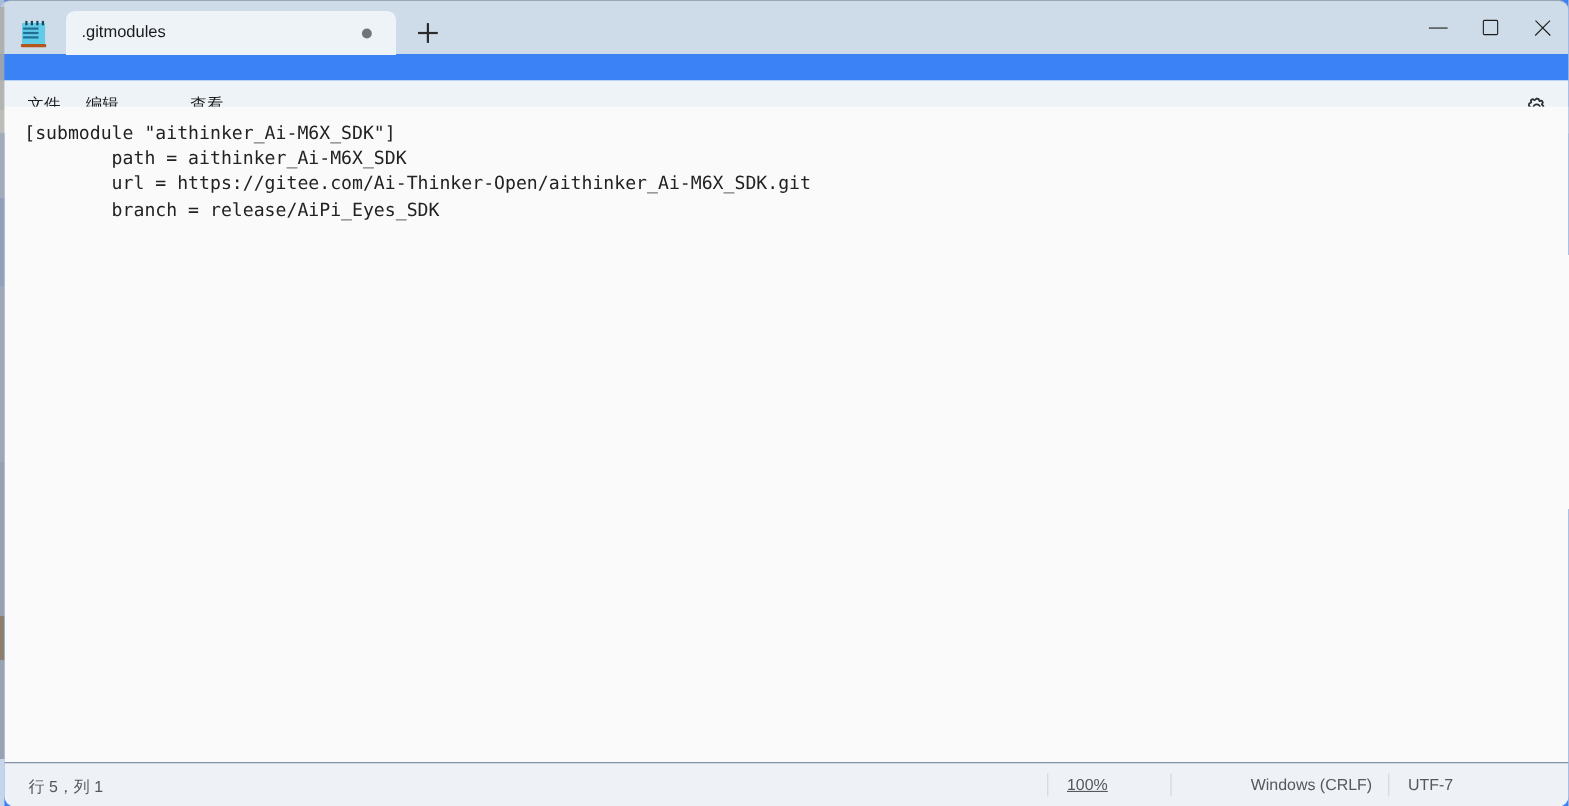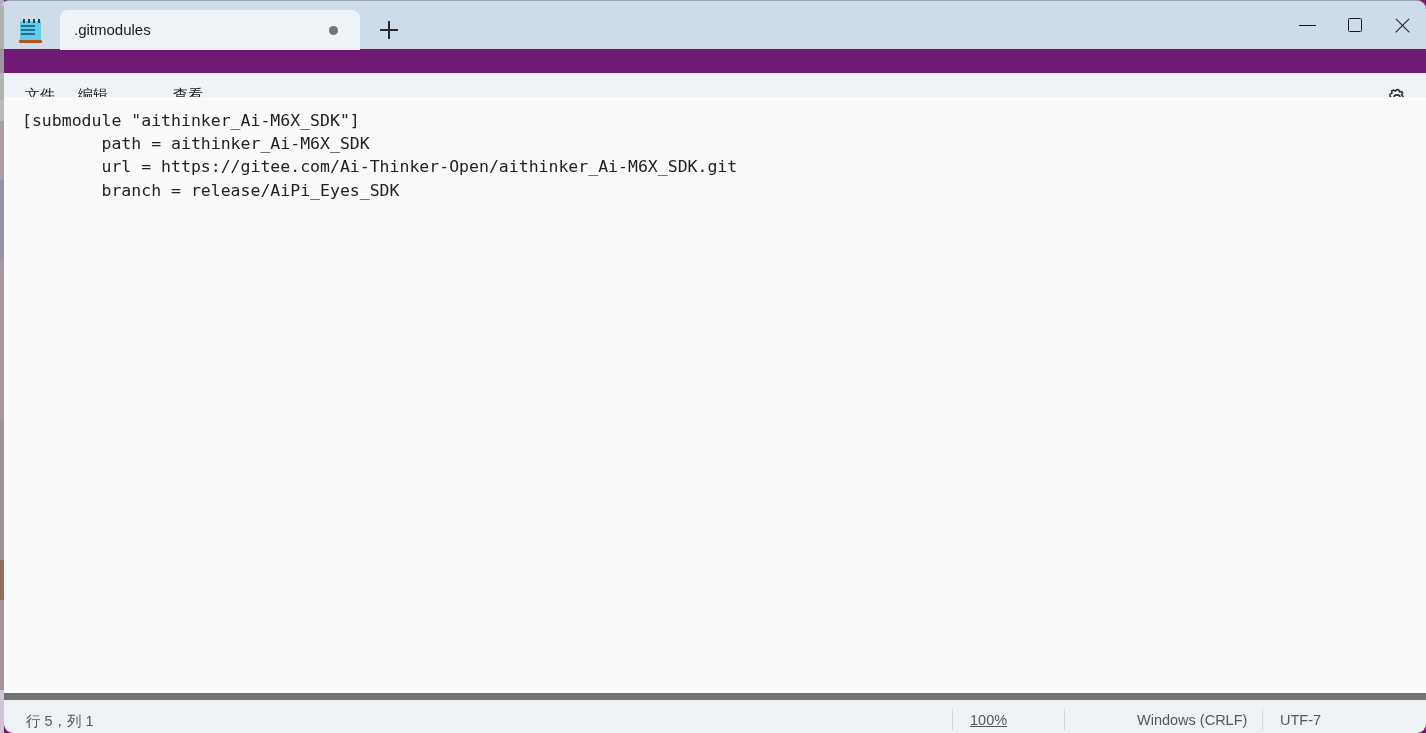--- a/index.html
+++ b/index.html
@@ -9,21 +9,21 @@
     height: 733px;
     overflow: hidden;
     background: #b9c6d3;
     font-family: "Liberation Sans", sans-serif;
   }
 
   #app {
     position: relative;
     width: 1426px;
     height: 733px;
-    background: #701a75;
+    background: #3b82f6;
     overflow: hidden;
   }
 
   
   .edge-artifact {
     position: absolute;
     left: 0px;
     top: 0px;
     width: 4px;
     height: 733px;
@@ -214,21 +214,21 @@
     white-space: pre;
     letter-spacing: 0px;
   }
 
   
   .statusbar {
     position: absolute;
     left: 4px; bottom: 0;
     width: 1422px; height: 40px;
     background: #eef1f5;
-    border-top: 7px solid #737373;
+    border-top: 1px solid #737373;
     border-bottom-left-radius: 9px;
     border-bottom-right-radius: 9px;
   }
   .sb-item {
     position: absolute;
     top: 12px;
     font-size: 14.5px;
     color: #55585c;
     white-space: nowrap;
     cursor: default;

